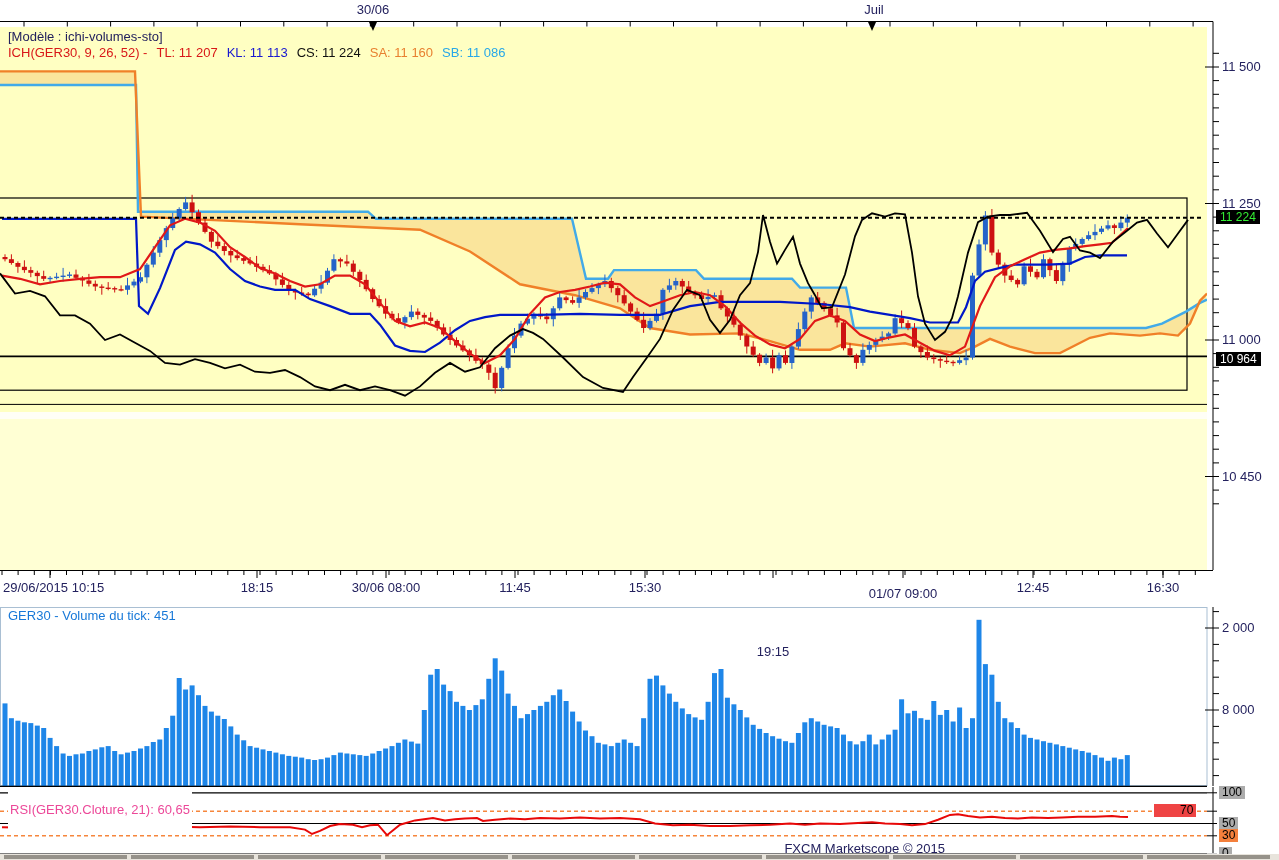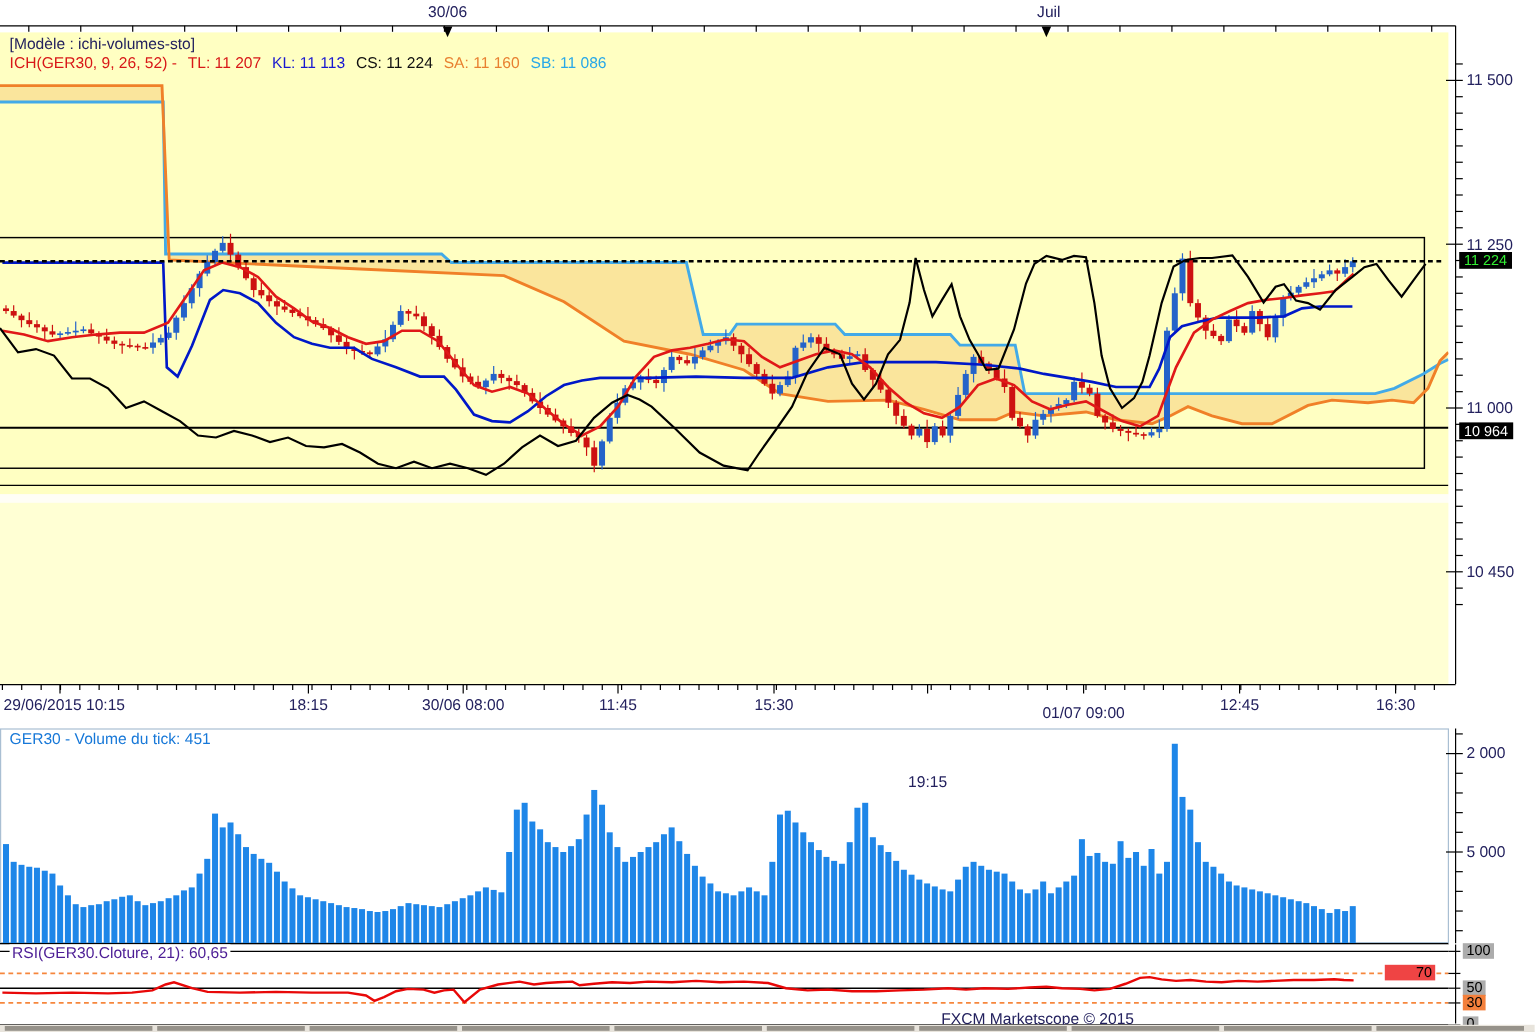--- a/index.html
+++ b/index.html
@@ -4,21 +4,21 @@
 <style>
   html,body{margin:0;padding:0;background:#fff;width:1279px;height:860px;overflow:hidden;
     font-family:"Liberation Sans",sans-serif;}
   #stage{position:relative;width:1021px;height:860px;background:#fff;}
   #chart-svg{position:absolute;left:0;top:0;}
   .lbl{position:absolute;font-size:13px;color:#23215e;white-space:nowrap;line-height:14px;}
   .lbl.center{transform:translateX(-50%);}
   .model-lbl{color:#23215e;}
   .ind-line span{margin-right:9px;}
   .vol-lbl{color:#1778d8;}
-  .rsi-lbl{color:#4c1d95;background:#fff;padding:0 2px;}
+  .rsi-lbl{color:#ec4899;background:#fff;padding:16px 2px;}
   .watermark{color:#23215e;}
   .badge{position:absolute;background:#000;color:#fff;font-size:12px;line-height:14px;
     padding:0 4px;white-space:nowrap;}
   .rsi-badge{position:absolute;color:#000;font-size:12px;line-height:13px;padding:0 3px;}
   .scroll-strip{position:absolute;left:0;top:854px;width:1279px;height:6px;background:#e8e4dc;}
   .scroll-seg{position:absolute;top:1px;height:4px;background:#96928a;}
 </style>
 </head>
 <body>
 
@@ -782,21 +782,21 @@
       <div class="lbl center" style="left:1033px;top:581px;">12:45</div>
       <div class="lbl center" style="left:1163px;top:581px;">16:30</div>
     </div>
 
   <div class="lbl vol-lbl" style="left:8px;top:609px;">
     <span>GER30 - Volume du tick:</span>
     <span>451</span>
   </div>
   <div id="vol-labels">
       <div class="lbl" style="left:1222px;top:621px;">2 000</div>
-      <div class="lbl" style="left:1222px;top:703px;">5 000</div>
+      <div class="lbl" style="left:1222px;top:703px;">8 000</div>
     </div>
 
   <div class="lbl rsi-lbl" style="left:8px;top:787px;">
     <span>RSI(GER30.Cloture, 21):</span>
     <span>60,65</span>
   </div>
   <div id="rsi-labels">
       <div class="rsi-badge" style="left:1219px;top:786px;background:#acacac;">100</div>
       <div class="rsi-badge" style="left:1154px;top:804px;background:#ef4444;padding-left:26px;">70</div>
       <div class="rsi-badge" style="left:1219px;top:817px;background:#acacac;">50</div>

